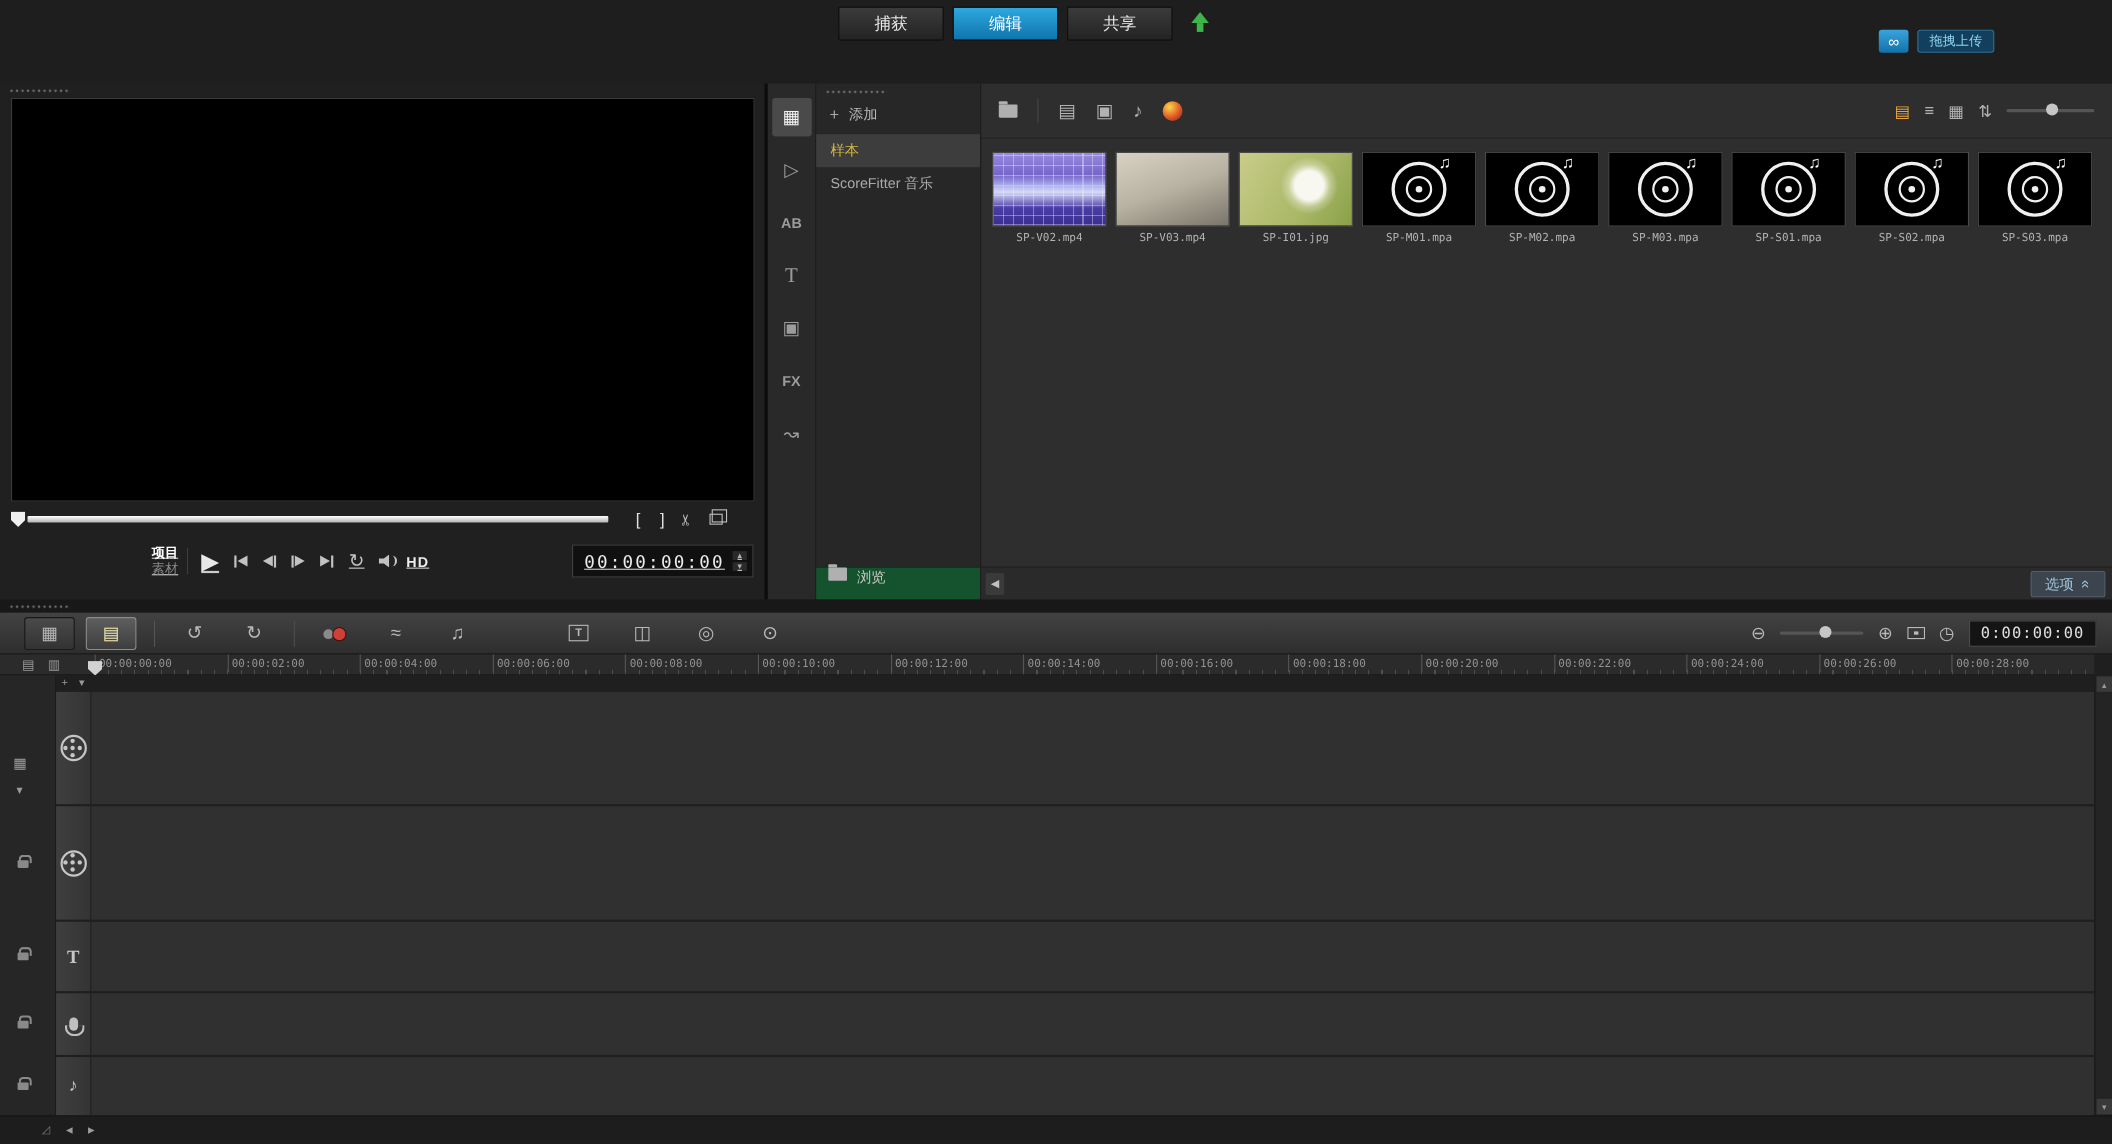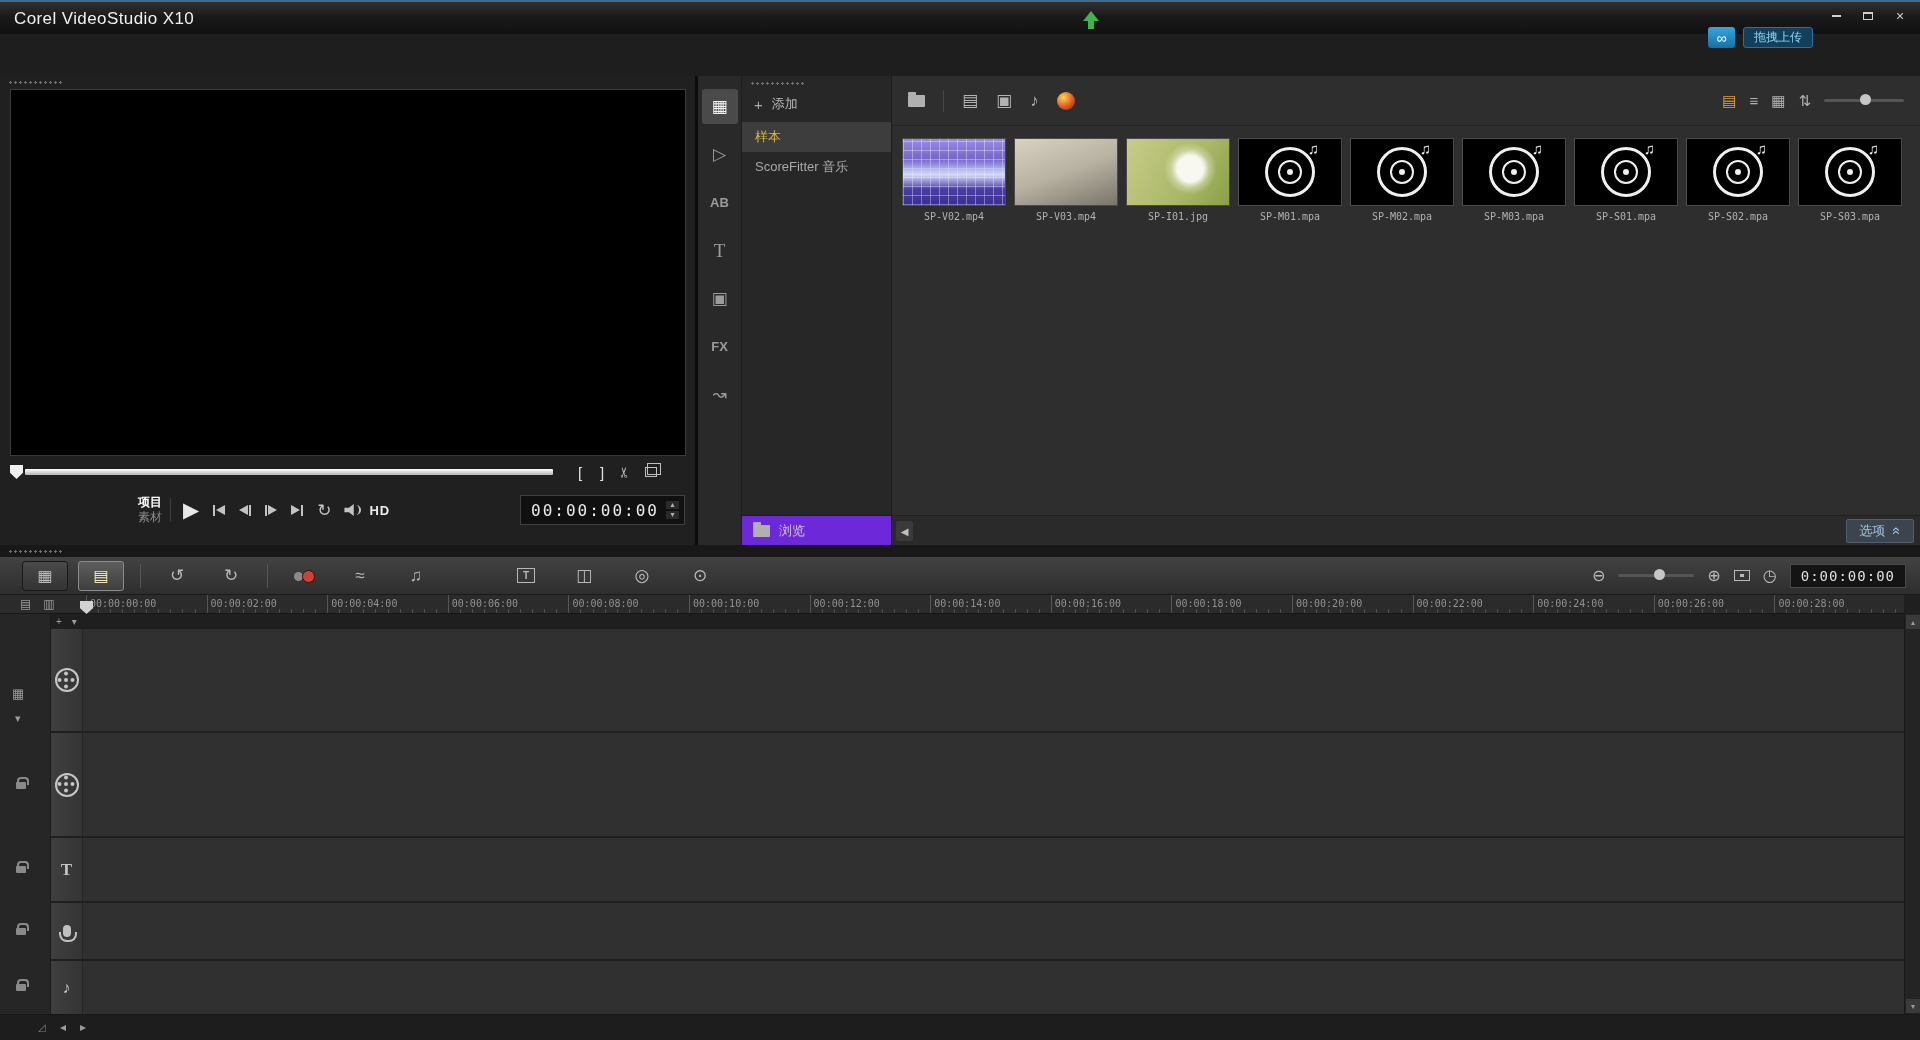--- a/index.html
+++ b/index.html
@@ -54,21 +54,21 @@
   .preview-panel > .drag-dots { position:absolute; left:8px; top:4px; }
   .video-area { position:absolute; left:10px; top:13px; width:676px; height:367px; background:#000; border:1px solid #3a3a3a; }
   .scrub-row { position:absolute; left:10px; top:384px; right:12px; height:24px; display:flex; align-items:center; }
   .trim-handle { width:13px; height:14px; background:#f0f0f0; clip-path:polygon(0 0,100% 0,100% 55%,50% 100%,0 55%); margin-right:2px; }
   .scrub-bar { width:528px; height:6px; background:linear-gradient(#ffffff,#b4b4b4); border-radius:1px; }
   .mark-glyph { font-size:15px; color:#e0e0e0; width:22px; text-align:center; }
   .scissors-glyph { font-size:14px; color:#c0c0c0; display:inline-block; transform:rotate(-90deg); width:22px; text-align:center; }
   .enlarge-icon { width:12px; height:10px; border:1.5px solid #c0c0c0; position:relative; margin-left:10px; }
   .enlarge-icon::before { content:""; position:absolute; right:-5px; top:-5px; width:12px; height:10px; border:1.5px solid #c0c0c0; }
 
-  .transport-row { position:absolute; left:10px; top:412px; right:10px; height:44px; display:flex; align-items:center; }
+  .transport-row { position:absolute; left:10px; top:412px; right:10px; height:44px; display:flex; align-items:center;text-decoration:underline; }
   .src-toggle { display:flex; flex-direction:column; line-height:15px; margin-left:128px; font-size:12px; text-align:right; }
   .src-project { color:#ffffff; font-weight:bold; }
   .src-clip { color:#8a8a8a; }
   .vsep14 { width:1px; height:24px; background:#3e3e3e; margin:0 12px 0 8px; }
   .play-glyph { font-size:21px; color:#e8e8e8; margin-right:14px; }
   .step-ic { display:flex; align-items:center; gap:1px; color:#c2c2c2; margin-right:14px; }
   .sbar { width:2px; height:11px; background:currentColor; }
   .stl { width:0; height:0; border-top:5.5px solid transparent; border-bottom:5.5px solid transparent; border-right:9px solid currentColor; }
   .str { width:0; height:0; border-top:5.5px solid transparent; border-bottom:5.5px solid transparent; border-left:9px solid currentColor; }
   .repeat-glyph { font-size:17px; color:#c2c2c2; margin-right:13px; }
@@ -94,22 +94,22 @@
   .nav-item.ab { font-size:13px; font-weight:bold; }
   .nav-item.tt { font-size:19px; font-family:"Liberation Serif","DejaVu Serif",serif; }
 
   
   .lib-list { position:absolute; left:742px; top:0; width:149px; height:469px; background:#272727; }
   .lib-list > .drag-dots { margin:5px 0 2px 8px; }
   .add-row { display:flex; align-items:center; gap:9px; padding:7px 12px 9px; color:#b8b8b8; font-size:13px; }
   .add-plus { font-size:15px; color:#a8a8a8; }
   .cat-item { padding:6px 13px; font-size:13px; color:#a8a8a8; cursor:default; }
   .cat-item.active { background:#3d3d3d; color:#d8b93c; }
-  .browse-bar { position:absolute; bottom:0; left:0; right:0; height:30px; background:#6d28d9; border-top:1px solid #1d1d1d;
-    display:flex; align-items:center; gap:9px; padding:0 11px; color:#c8c8c8; font-size:13px; }
+  .browse-bar { position:absolute; bottom:0; left:0; right:0; height:30px; background:#14532d; border-top:1px solid #1d1d1d;
+    display:flex; gap:9px; padding:0 11px; color:#c8c8c8; font-size:13px; }
   .folder-icon { width:17px; height:12px; background:#b0b0b0; border-radius:1px; position:relative; }
   .folder-icon::before { content:""; position:absolute; top:-3px; left:0; width:8px; height:3px; background:#b0b0b0; border-radius:1px 1px 0 0; }
 
   
   .lib-content { position:absolute; left:891px; top:0; right:0; height:469px; background:#2e2e2e; border-left:1px solid #1c1c1c; }
   .content-toolbar { height:50px; display:flex; align-items:center; padding:0 16px; gap:18px; border-bottom:1px solid #242424; }
   .ct-sep { width:1px; height:22px; background:#474747; }
   .ct-ic { font-size:17px; color:#b2b2b2; }
   .sphere { width:18px; height:18px; border-radius:50%;
     background:radial-gradient(circle at 35% 30%,#f8d848,#e05828 55%,#8a2810 95%); }
@@ -227,34 +227,36 @@
   .scroll-btn.up { top:1px; } .scroll-btn.down { bottom:1px; }
   .bottom-strip { position:absolute; left:0; right:0; bottom:0; height:26px; background:#1d1d1d; border-top:1px solid #161616; }
   .grip-glyph { position:absolute; left:38px; top:7px; color:#7c7c7c; font-size:10px; }
   .hs-arrow { position:absolute; top:5px; color:#9c9c9c; font-size:12px; }
 </style>
 </head>
 <body>
 
 <div class="app">
 
-  <div class="titlebar">
-    <span class="app-title">Corel VideoStudio X10</span>
-    <div class="win-controls">
-      <span class="win-btn">
-          <span class="min-glyph"></span>
-        </span>
-      <span class="win-btn">
-          <span class="max-glyph"></span>
-        </span>
-      <span class="win-btn">×</span>
-    </div>
-  </div>
-
-
+
+
+  <div class="mode-tabs">
+
+      <div class="mode-tab" style="--i: 0;">
+        <span style="--i: 0;">捕获</span>
+      </div>
+
+      <div class="mode-tab active" style="--i: 1;">
+        <span style="--i: 1;">编辑</span>
+      </div>
+
+      <div class="mode-tab" style="--i: 2;">
+        <span style="--i: 2;">共享</span>
+      </div>
+    </div>
   <div class="green-arrow"></div>
 
   <div class="upload-cluster">
     <span class="cloud-btn">∞</span>
     <span class="upload-btn">拖拽上传</span>
   </div>
 
 
   <div class="main">
 

